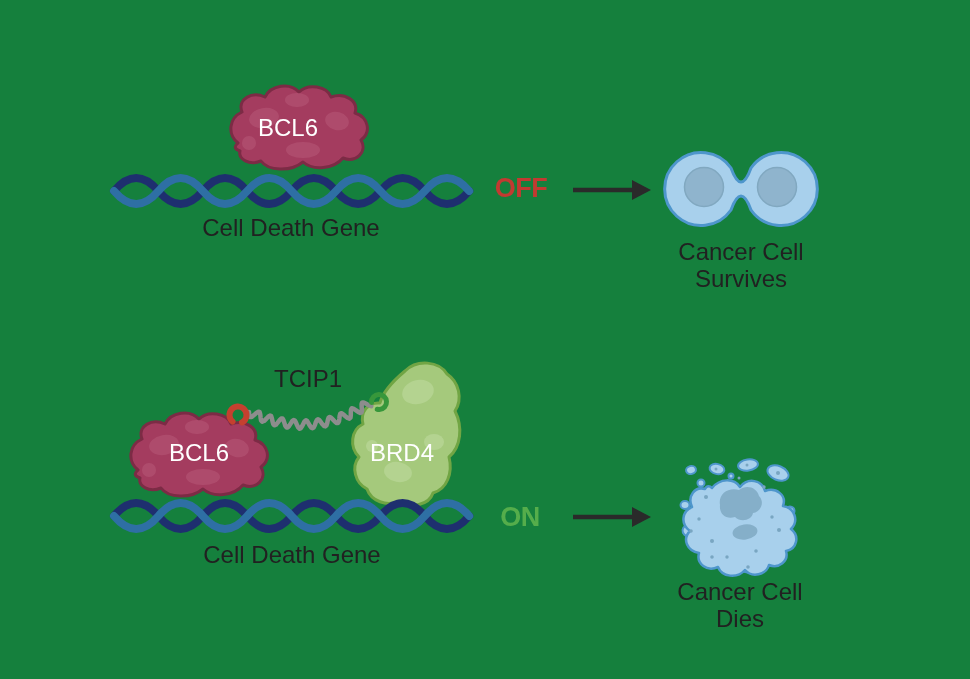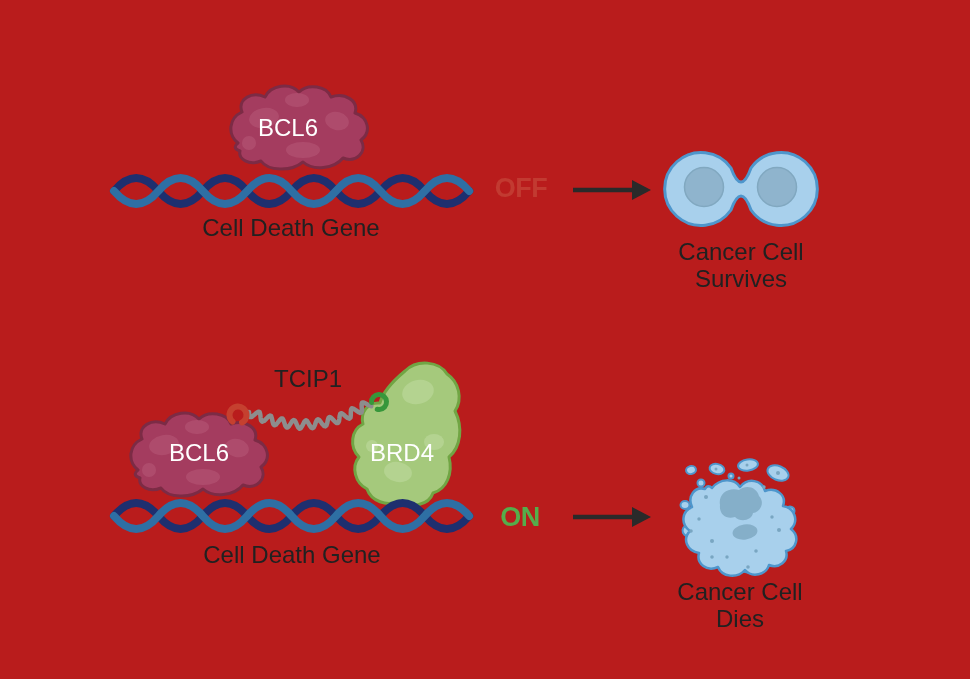--- a/index.html
+++ b/index.html
@@ -1,16 +1,16 @@
 <!DOCTYPE html>
 <html><head>
 <meta charset="utf-8">
 <style>
   html,body{margin:0;padding:0;background:#ffffff;}
-  .stage{position:relative;width:970px;height:679px;background:#b91c1c;overflow:hidden;}
+  .stage{position:relative;width:970px;height:679px;background:#15803d;overflow:hidden;}
   svg{display:block;}
   text{font-family:"Liberation Sans",sans-serif;}
   .lbl{fill:#212121;font-size:24px;}
   .protein-lbl{fill:#ffffff;font-size:24px;}
   .state-lbl{font-size:27px;font-weight:bold;letter-spacing:-0.5px;}
 </style>
 </head>
 <body>
 
 <div class="stage">

